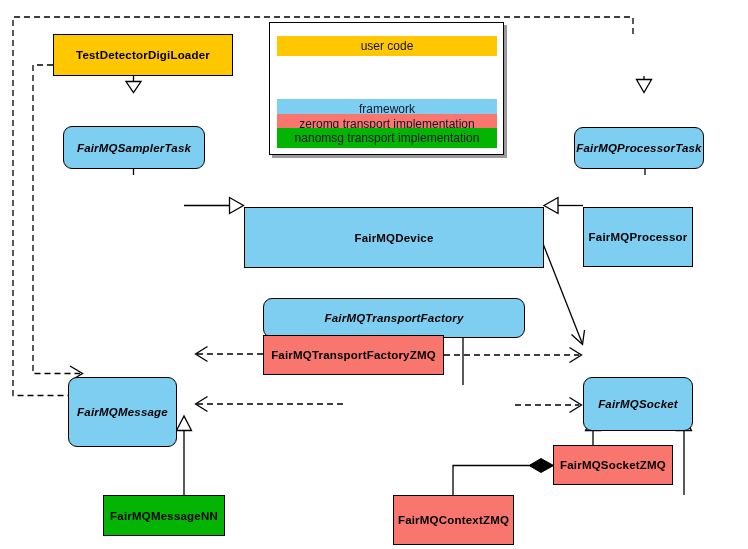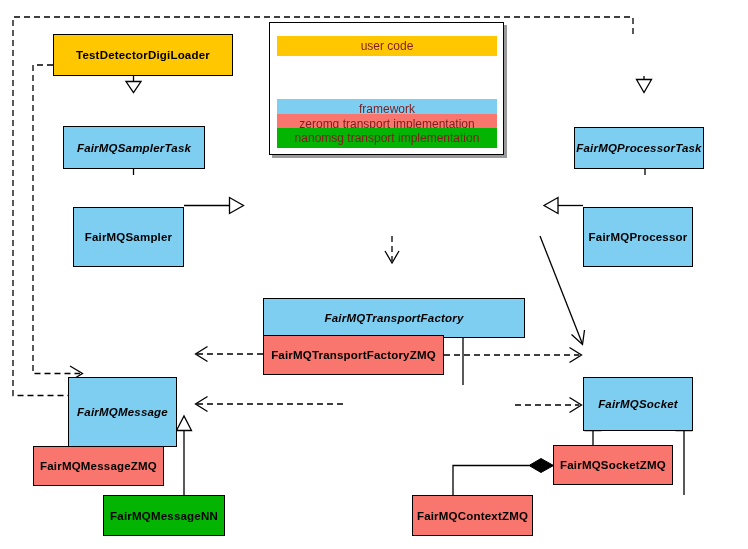--- a/index.html
+++ b/index.html
@@ -11,34 +11,34 @@
   .solid{stroke:#000;fill:none;stroke-width:1.3;}
   .dashed{stroke-dasharray:6 4;}
   .tri{fill:#fff;stroke:#000;stroke-width:1.3;}
   .dia{fill:#000;stroke:#000;}
   .node{
     position:absolute;box-sizing:border-box;border:1.5px solid #000;
     display:flex;align-items:center;justify-content:center;
     font-weight:bold;font-size:11.5px;letter-spacing:0.2px;
     color:#000;white-space:nowrap;
   }
-  .abstract{font-style:italic;}
+  .abstract{font-style:italic;border-radius:9px;}
   .yellow{background:#ffc700;}
   .blue{background:#7ecef2;margin-top:32px;}
   .red{background:#f8766d;}
   .green{background:#03b403;}
   .legend{
     position:absolute;left:269px;top:22px;width:235px;height:133px;
     box-sizing:border-box;border:1.5px solid #000;background:#fff;
     box-shadow:3px 3px 0 #9a9a9a;
   }
   .lbar{
     position:absolute;left:7px;width:220px;height:20px;
     display:flex;align-items:center;justify-content:center;
-    font-size:12px;color:#7f1d1d;white-space:nowrap;
+    font-size:12px;color:#0f172a;white-space:nowrap;
   }
 </style>
 </head>
 <body>
 
 <div class="stage">
 
   <svg class="edges" viewBox="0 0 748 549">
 
     <g>
@@ -151,39 +151,38 @@
     <div class="lbar yellow" style="top:13px">user code</div>
     <div class="lbar blue" style="top:44px">framework</div>
     <div class="lbar red" style="top:91px">zeromq transport implementation</div>
     <div class="lbar green" style="top:105px">nanomsg transport implementation</div>
   </div>
 
   <div class="node yellow" style="left:53px;top:34px;width:180px;height:42px">TestDetectorDigiLoader</div>
 
   <div class="node blue abstract" style="left:63px;top:94px;width:142px;height:43px">FairMQSamplerTask</div>
 
-  <div class="node blue" style="left:73px;top:175px;width:111px;height:60px">FairMQSampler</div>
 
+  <div class="node blue" style="left:244px;top:175px;width:300px;height:61px">FairMQDevice</div>
 
 
   <div class="node blue abstract" style="left:574px;top:95px;width:130px;height:42px">FairMQProcessorTask</div>
 
   <div class="node blue" style="left:583px;top:175px;width:110px;height:60px">FairMQProcessor</div>
 
   <div class="node blue abstract" style="left:263px;top:266px;width:262px;height:40px">FairMQTransportFactory</div>
 
   <div class="node red" style="left:263px;top:335px;width:181px;height:40px">FairMQTransportFactoryZMQ</div>
 
 
   <div class="node blue abstract" style="left:68px;top:345px;width:109px;height:70px">FairMQMessage</div>
 
   <div class="node blue abstract" style="left:583px;top:345px;width:110px;height:54px">FairMQSocket</div>
 
-  <div class="node red" style="left:33px;top:446px;width:131px;height:40px">FairMQMessageZMQ</div>
 
   <div class="node green" style="left:103px;top:495px;width:122px;height:41px">FairMQMessageNN</div>
 
   <div class="node red" style="left:553px;top:445px;width:120px;height:40px">FairMQSocketZMQ</div>
 
 
-  <div class="node red" style="left:412px;top:495px;width:121px;height:41px">FairMQContextZMQ</div>
+  <div class="node red" style="left:393px;top:495px;width:121px;height:50px">FairMQContextZMQ</div>
 
 </div>
 
 </body></html>

